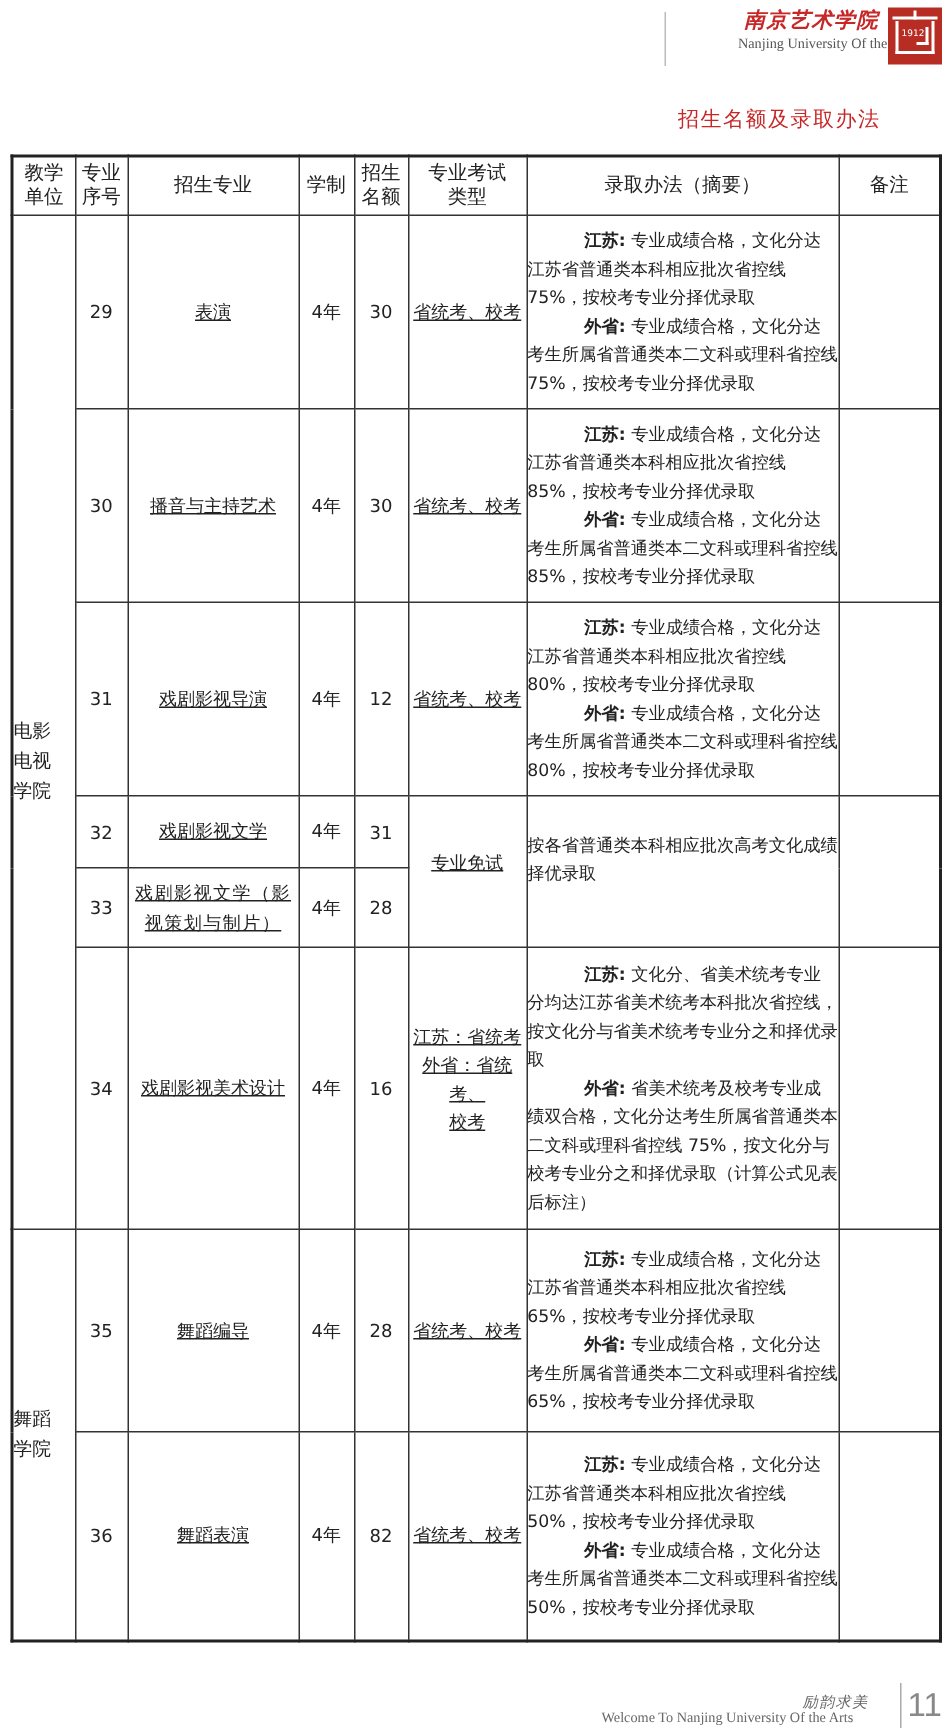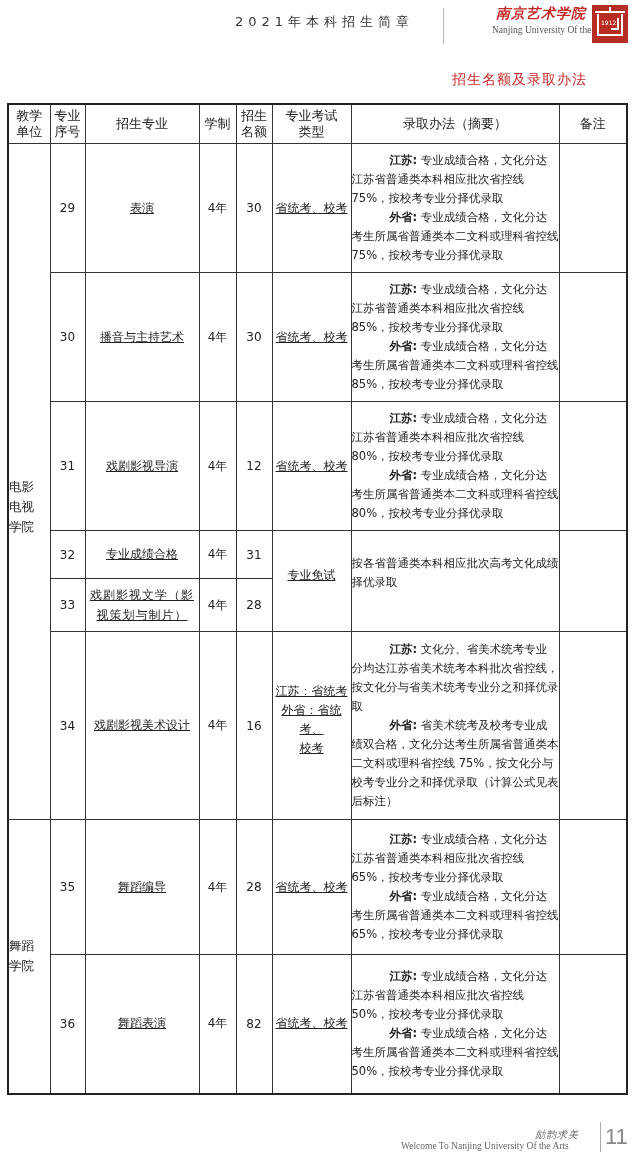--- a/index.html
+++ b/index.html
@@ -34,21 +34,20 @@
   .footer { position: absolute; left: 0; top: 1120px; width: 632px; height: 33px; }
   .footer .slogan { position: absolute; left: 535px; top: 8px; font-size: 10px; color: #666; font-style: italic; letter-spacing: 1px; font-family: "DejaVu Serif", serif; }
   .footer .welcome { position: absolute; left: 401px; top: 21px; font-size: 9.5px; color: #666; font-family: "Liberation Serif", serif; white-space: nowrap; }
   .footer .vdivider { position: absolute; left: 600px; top: 2px; width: 1px; height: 30px; background: #aaa; }
   .footer .page-num { position: absolute; left: 605px; top: 4px; font-size: 22px; color: #888; font-family: "Liberation Sans", sans-serif; font-weight: 300; }
 </style>
 </head>
 <body>
 
 <div class="header">
-  <div class="doc-title">2021年本科招生简章</div>
   <div class="vdivider"></div>
   <div class="cn-name">南京艺术学院</div>
   <div class="en-name">Nanjing University Of the Arts</div>
   <div class="logo">
     <div class="stem"></div>
       <div class="bar"></div>
       <div class="inner"></div>
     <div class="mark">1912</div>
       <div class="hook"></div>
   </div>
@@ -109,21 +108,21 @@
       <td class="left">戏剧影视导演</td>
       <td class="center">4年</td>
       <td class="center">12</td>
       <td class="left exam">省统考、校考</td>
       <td class="admission"><b>江苏:</b><span> 专业成绩合格，文化分达江苏省普通类本科相应批次省控线 80%，按校考专业分择优录取</span><br><b>外省:</b><span> 专业成绩合格，文化分达考生所属省普通类本二文科或理科省控线 80%，按校考专业分择优录取</span></td>
       <td></td>
     </tr>
 
     <tr style="height:48px">
       <td class="center">32</td>
-      <td class="left">专业成绩合格</td>
+      <td class="left">戏剧影视文学</td>
       <td class="center">4年</td>
       <td class="center">31</td>
       <td class="left exam" rowspan="2" style="padding-bottom:12px;">专业免试</td>
       <td class="admission" rowspan="2" style="padding-bottom:16px;">按各省普通类本科相应批次高考文化成绩择优录取</td>
       <td rowspan="2"></td>
     </tr>
 
     <tr style="height:53px">
       <td class="center">33</td>
       <td class="left" style="line-height:20px; letter-spacing:1px;">戏剧影视文学（影视策划与制片）</td>

